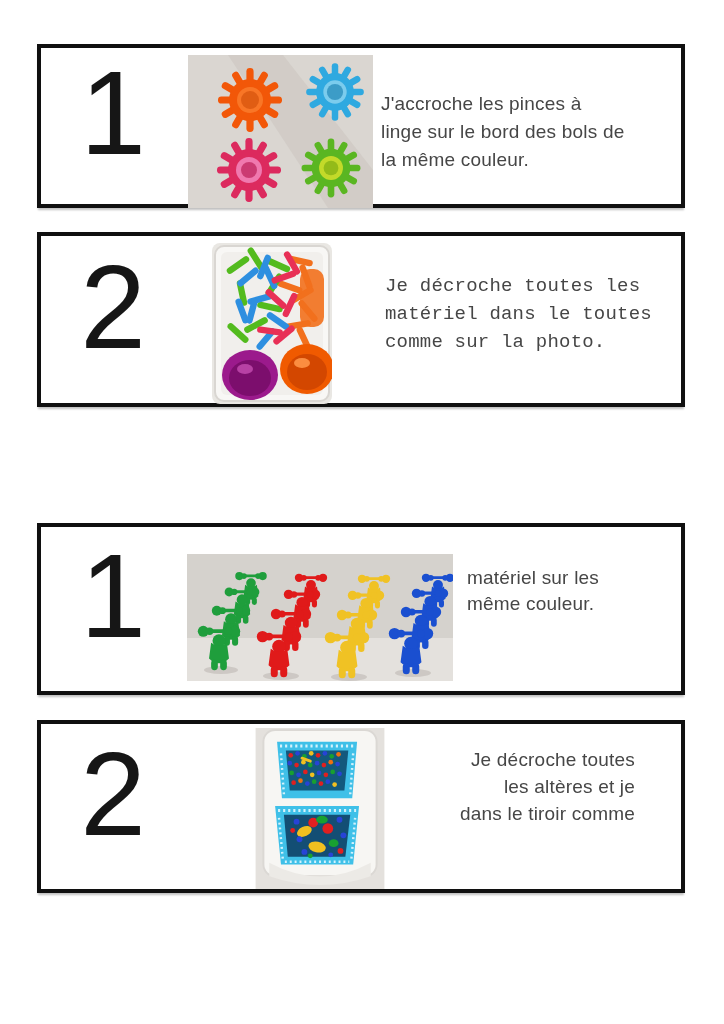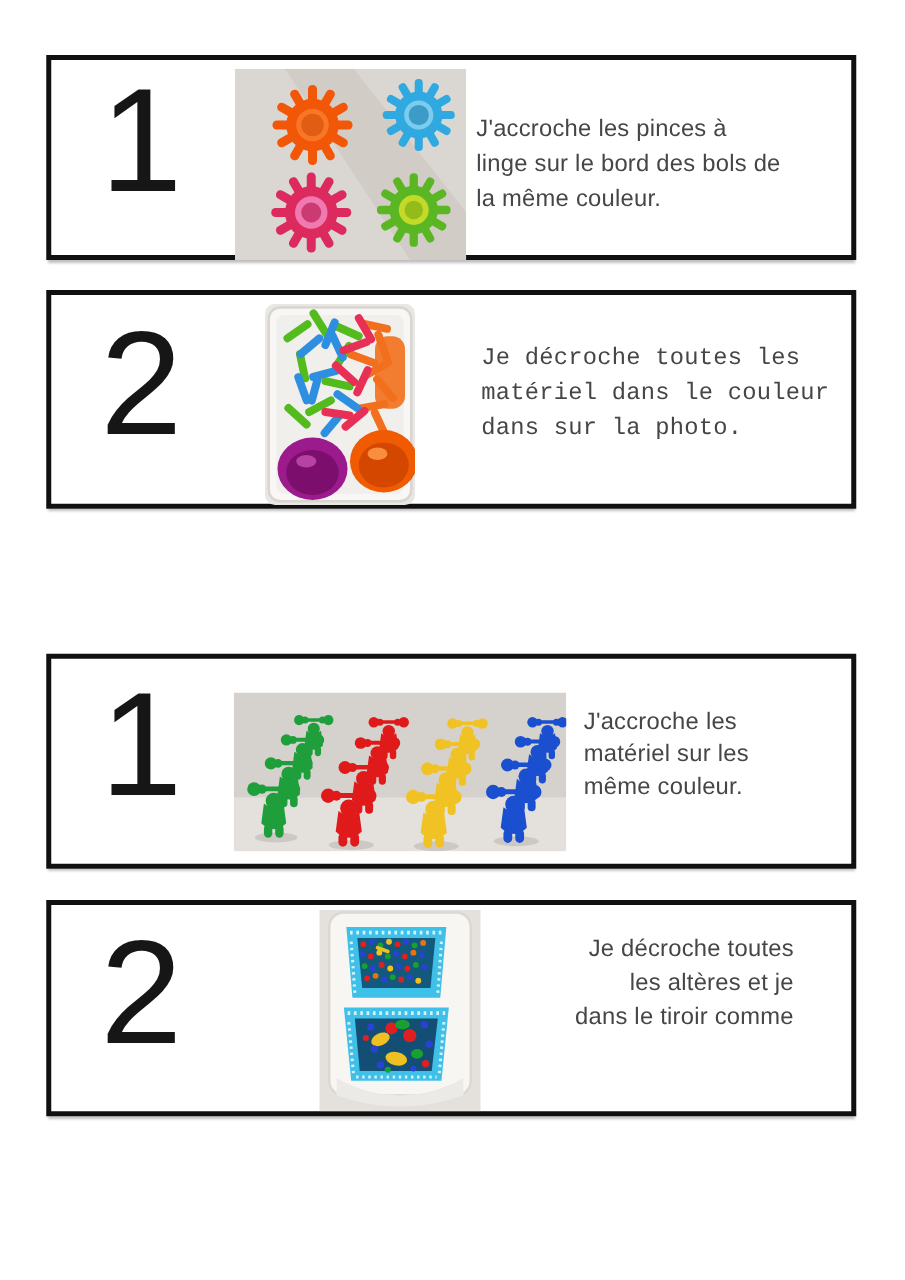--- a/index.html
+++ b/index.html
@@ -135,22 +135,22 @@
         <g>
           <ellipse cx="95" cy="126" rx="27" ry="25" fill="#f05a00"></ellipse>
           <ellipse cx="95" cy="129" rx="20" ry="18" fill="#d34700"></ellipse>
           <ellipse cx="90" cy="120" rx="8" ry="5" fill="#ff9547" opacity="0.9"></ellipse>
         </g>
       </svg>
     </div>
 
     <div class="text lh28" style="left:344px;top:36px;font-family:Liberation Mono, monospace;">
       <div>Je décroche toutes les</div>
-      <div>matériel dans le couleur</div>
-      <div>dans sur la photo.</div>
+      <div>matériel dans le toutes</div>
+      <div>comme sur la photo.</div>
     </div>
   </div>
 
   <div class="card" style="top:523px;height:172px;">
     <div class="num">1</div>
 
     <div class="photo" style="left:146px;top:27px;width:266px;height:127px;" aria-label="rows-of-colored-figures-holding-dumbbells">
       <svg viewBox="0 0 266 127">
         <defs>
           <g id="fig">
@@ -192,21 +192,20 @@
         <g fill="#1a4fd0">
           <use href="#fig" transform="translate(251,35) scale(0.8)"></use>
           <use href="#fig" transform="translate(243,52) scale(0.9)"></use>
           <use href="#fig" transform="translate(234,72) scale(1)"></use>
           <use href="#fig" transform="translate(224,95) scale(1.1)"></use>
         </g>
       </svg>
     </div>
 
     <div class="text lh26" style="left:426px;top:38px;">
-      <div>J'accroche les</div>
       <div>matériel sur les</div>
       <div>même couleur.</div>
     </div>
   </div>
 
   <div class="card" style="top:720px;height:173px;">
     <div class="num">2</div>
 
     <div class="photo" style="left:213px;top:4px;width:132px;height:161px;" aria-label="drawer-with-two-blue-baskets-of-pegs-and-figures">
       <svg viewBox="0 0 132 165">

